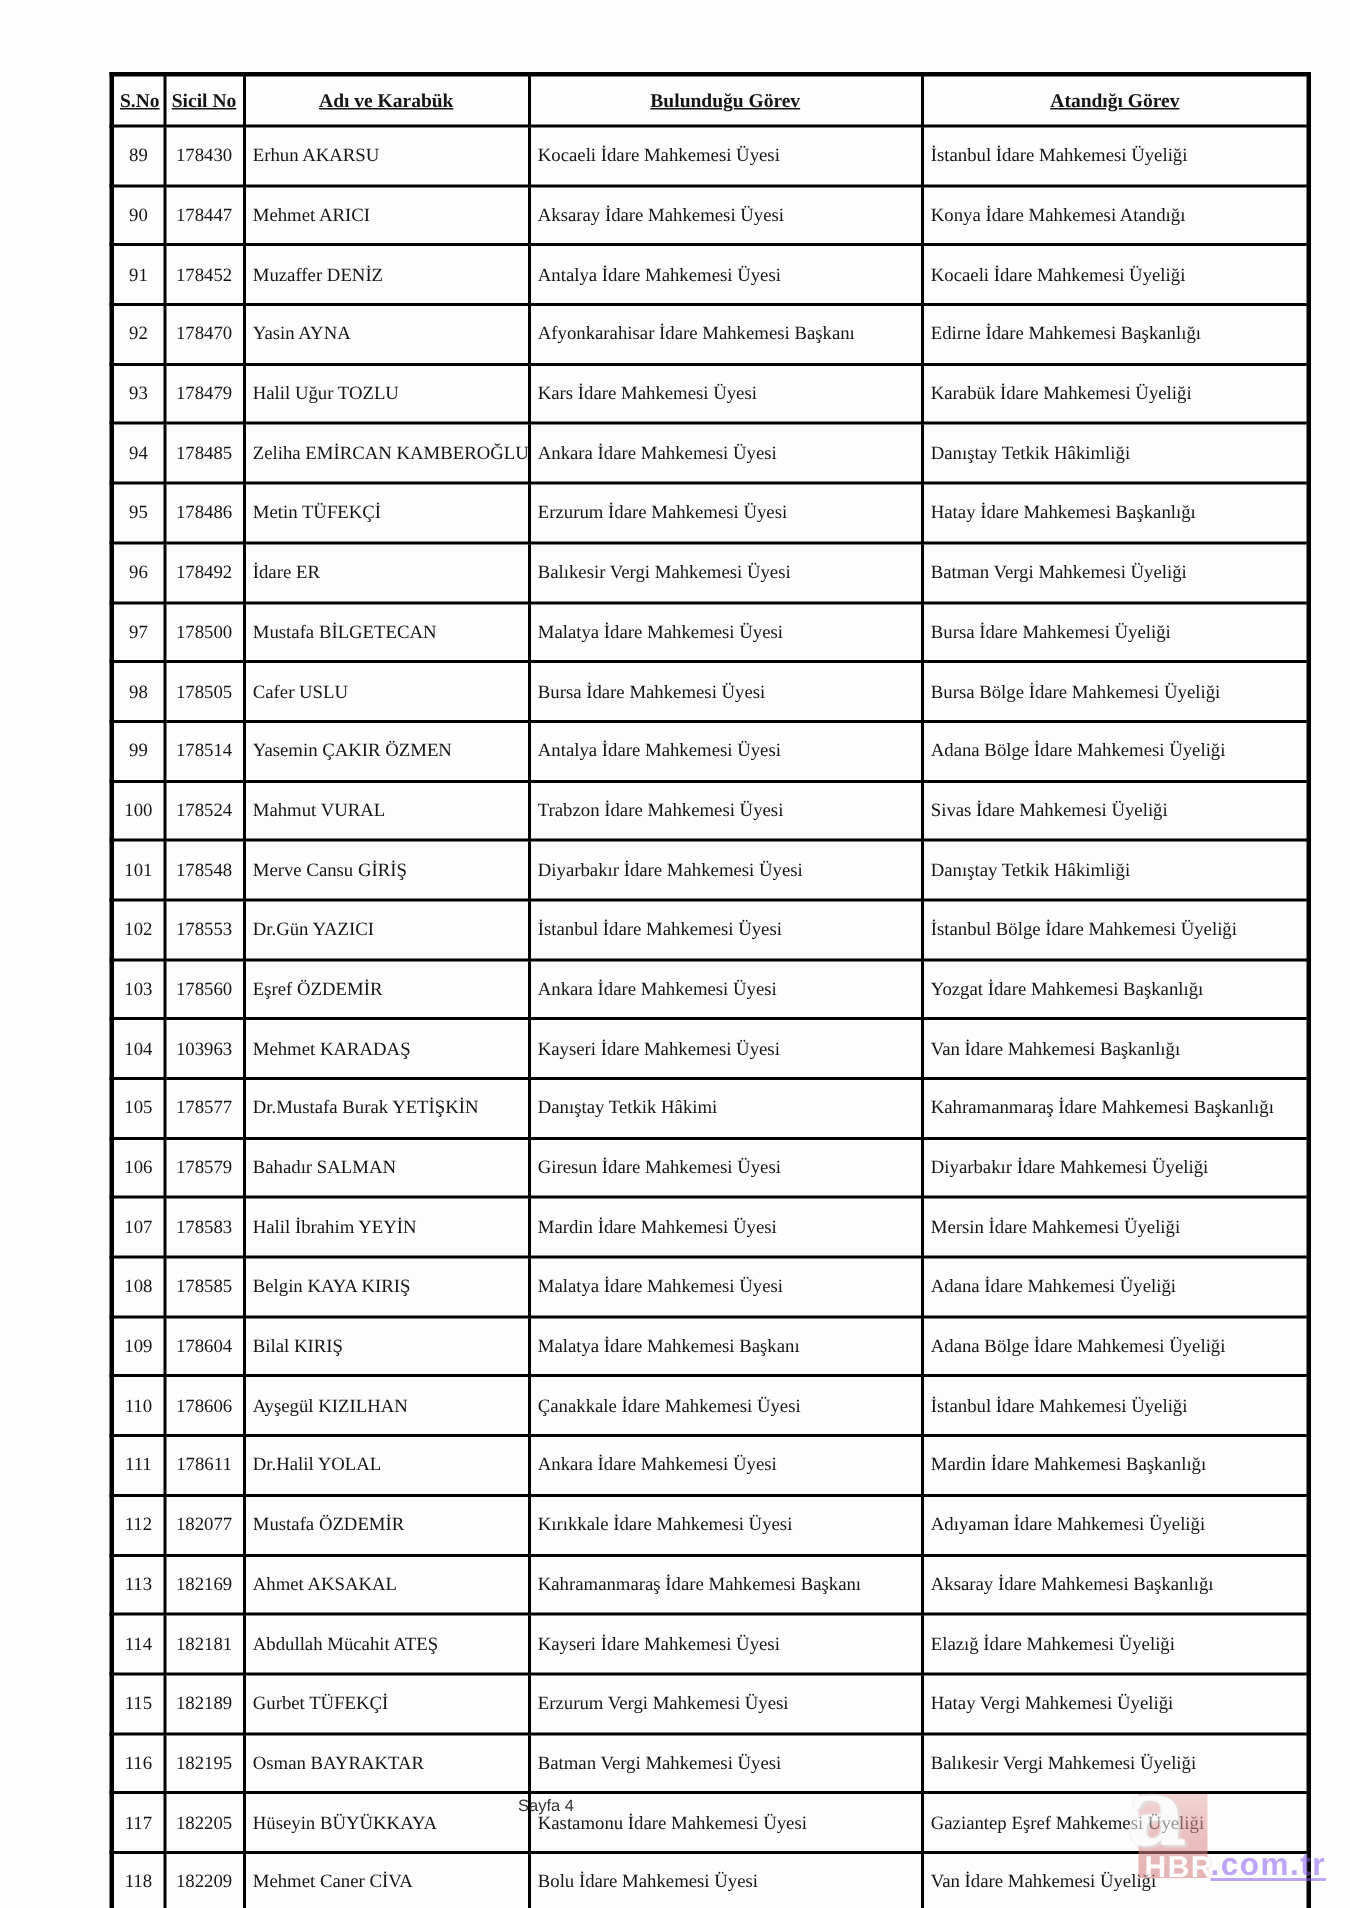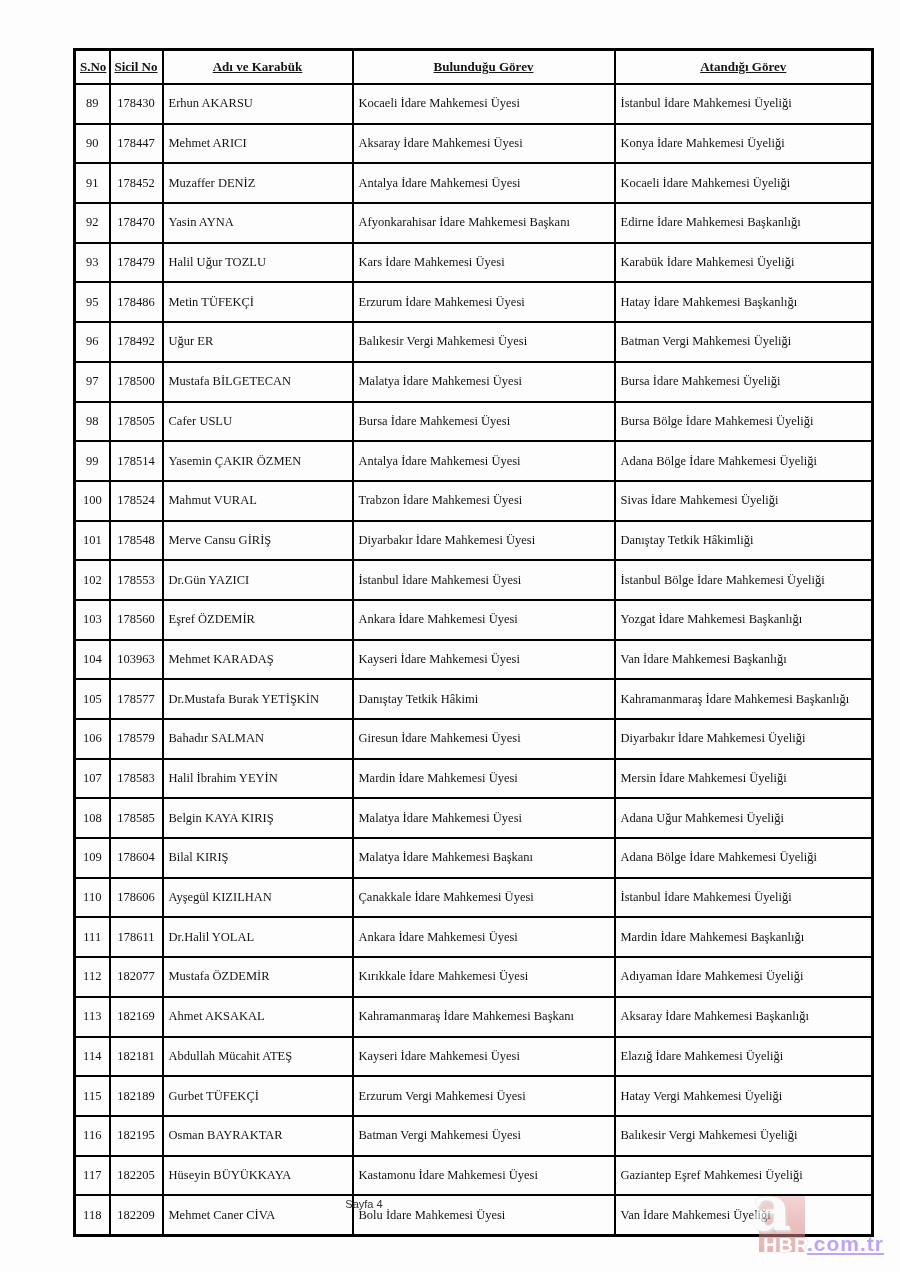--- a/index.html
+++ b/index.html
@@ -153,21 +153,21 @@
           <td class="num">178430</td>
           <td>Erhun AKARSU</td>
           <td>Kocaeli İdare Mahkemesi Üyesi</td>
           <td>İstanbul İdare Mahkemesi Üyeliği</td>
         </tr>
         <tr>
           <td class="num">90</td>
           <td class="num">178447</td>
           <td>Mehmet ARICI</td>
           <td>Aksaray İdare Mahkemesi Üyesi</td>
-          <td>Konya İdare Mahkemesi Üyeliği</td>
+          <td>Konya İdare Mahkemesi Atandığı</td>
         </tr>
         <tr>
           <td class="num">91</td>
           <td class="num">178452</td>
           <td>Muzaffer DENİZ</td>
           <td>Antalya İdare Mahkemesi Üyesi</td>
           <td>Kocaeli İdare Mahkemesi Üyeliği</td>
         </tr>
         <tr>
           <td class="num">92</td>
@@ -177,30 +177,37 @@
           <td>Edirne İdare Mahkemesi Başkanlığı</td>
         </tr>
         <tr>
           <td class="num">93</td>
           <td class="num">178479</td>
           <td>Halil Uğur TOZLU</td>
           <td>Kars İdare Mahkemesi Üyesi</td>
           <td>Karabük İdare Mahkemesi Üyeliği</td>
         </tr>
         <tr>
+          <td class="num">94</td>
+          <td class="num">178485</td>
+          <td>Zeliha EMİRCAN KAMBEROĞLU</td>
+          <td>Ankara İdare Mahkemesi Üyesi</td>
+          <td>Danıştay Tetkik Hâkimliği</td>
+        </tr>
+        <tr>
           <td class="num">95</td>
           <td class="num">178486</td>
           <td>Metin TÜFEKÇİ</td>
           <td>Erzurum İdare Mahkemesi Üyesi</td>
           <td>Hatay İdare Mahkemesi Başkanlığı</td>
         </tr>
         <tr>
           <td class="num">96</td>
           <td class="num">178492</td>
-          <td>Uğur ER</td>
+          <td>İdare ER</td>
           <td>Balıkesir Vergi Mahkemesi Üyesi</td>
           <td>Batman Vergi Mahkemesi Üyeliği</td>
         </tr>
         <tr>
           <td class="num">97</td>
           <td class="num">178500</td>
           <td>Mustafa BİLGETECAN</td>
           <td>Malatya İdare Mahkemesi Üyesi</td>
           <td>Bursa İdare Mahkemesi Üyeliği</td>
         </tr>
@@ -272,21 +279,21 @@
           <td class="num">178583</td>
           <td>Halil İbrahim YEYİN</td>
           <td>Mardin İdare Mahkemesi Üyesi</td>
           <td>Mersin İdare Mahkemesi Üyeliği</td>
         </tr>
         <tr>
           <td class="num">108</td>
           <td class="num">178585</td>
           <td>Belgin KAYA KIRIŞ</td>
           <td>Malatya İdare Mahkemesi Üyesi</td>
-          <td>Adana Uğur Mahkemesi Üyeliği</td>
+          <td>Adana İdare Mahkemesi Üyeliği</td>
         </tr>
         <tr>
           <td class="num">109</td>
           <td class="num">178604</td>
           <td>Bilal KIRIŞ</td>
           <td>Malatya İdare Mahkemesi Başkanı</td>
           <td>Adana Bölge İdare Mahkemesi Üyeliği</td>
         </tr>
         <tr>
           <td class="num">110</td>

